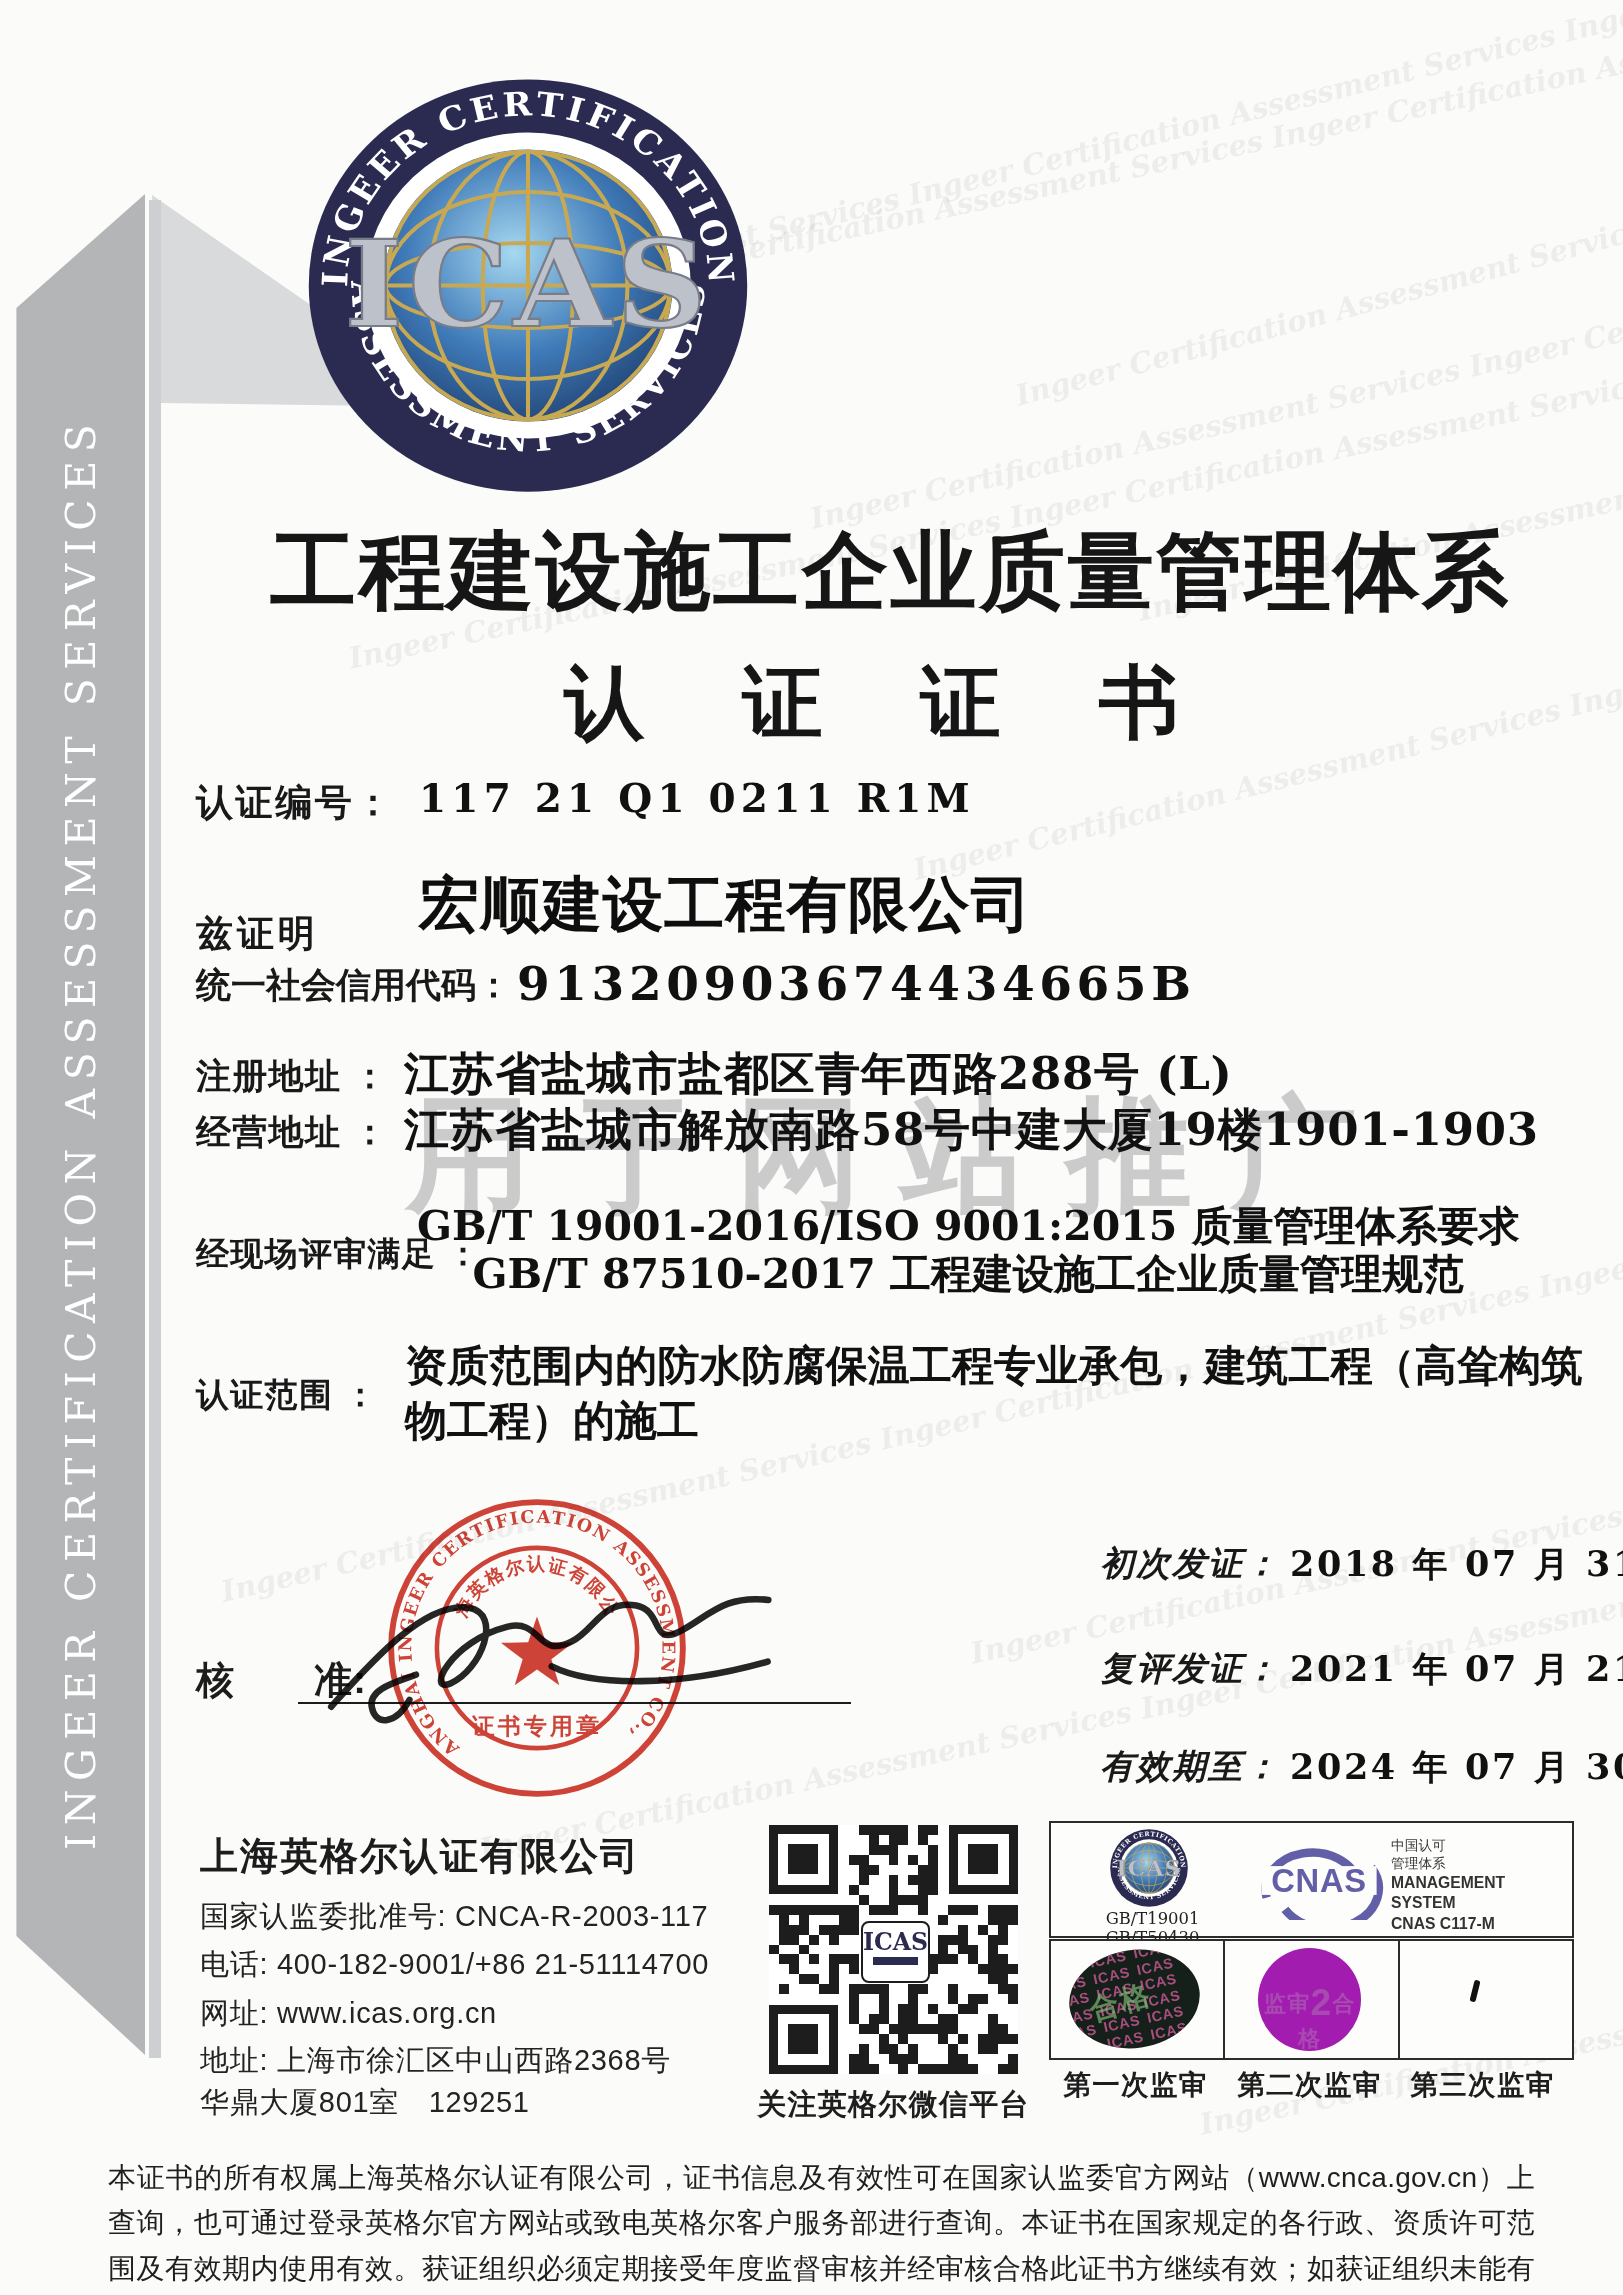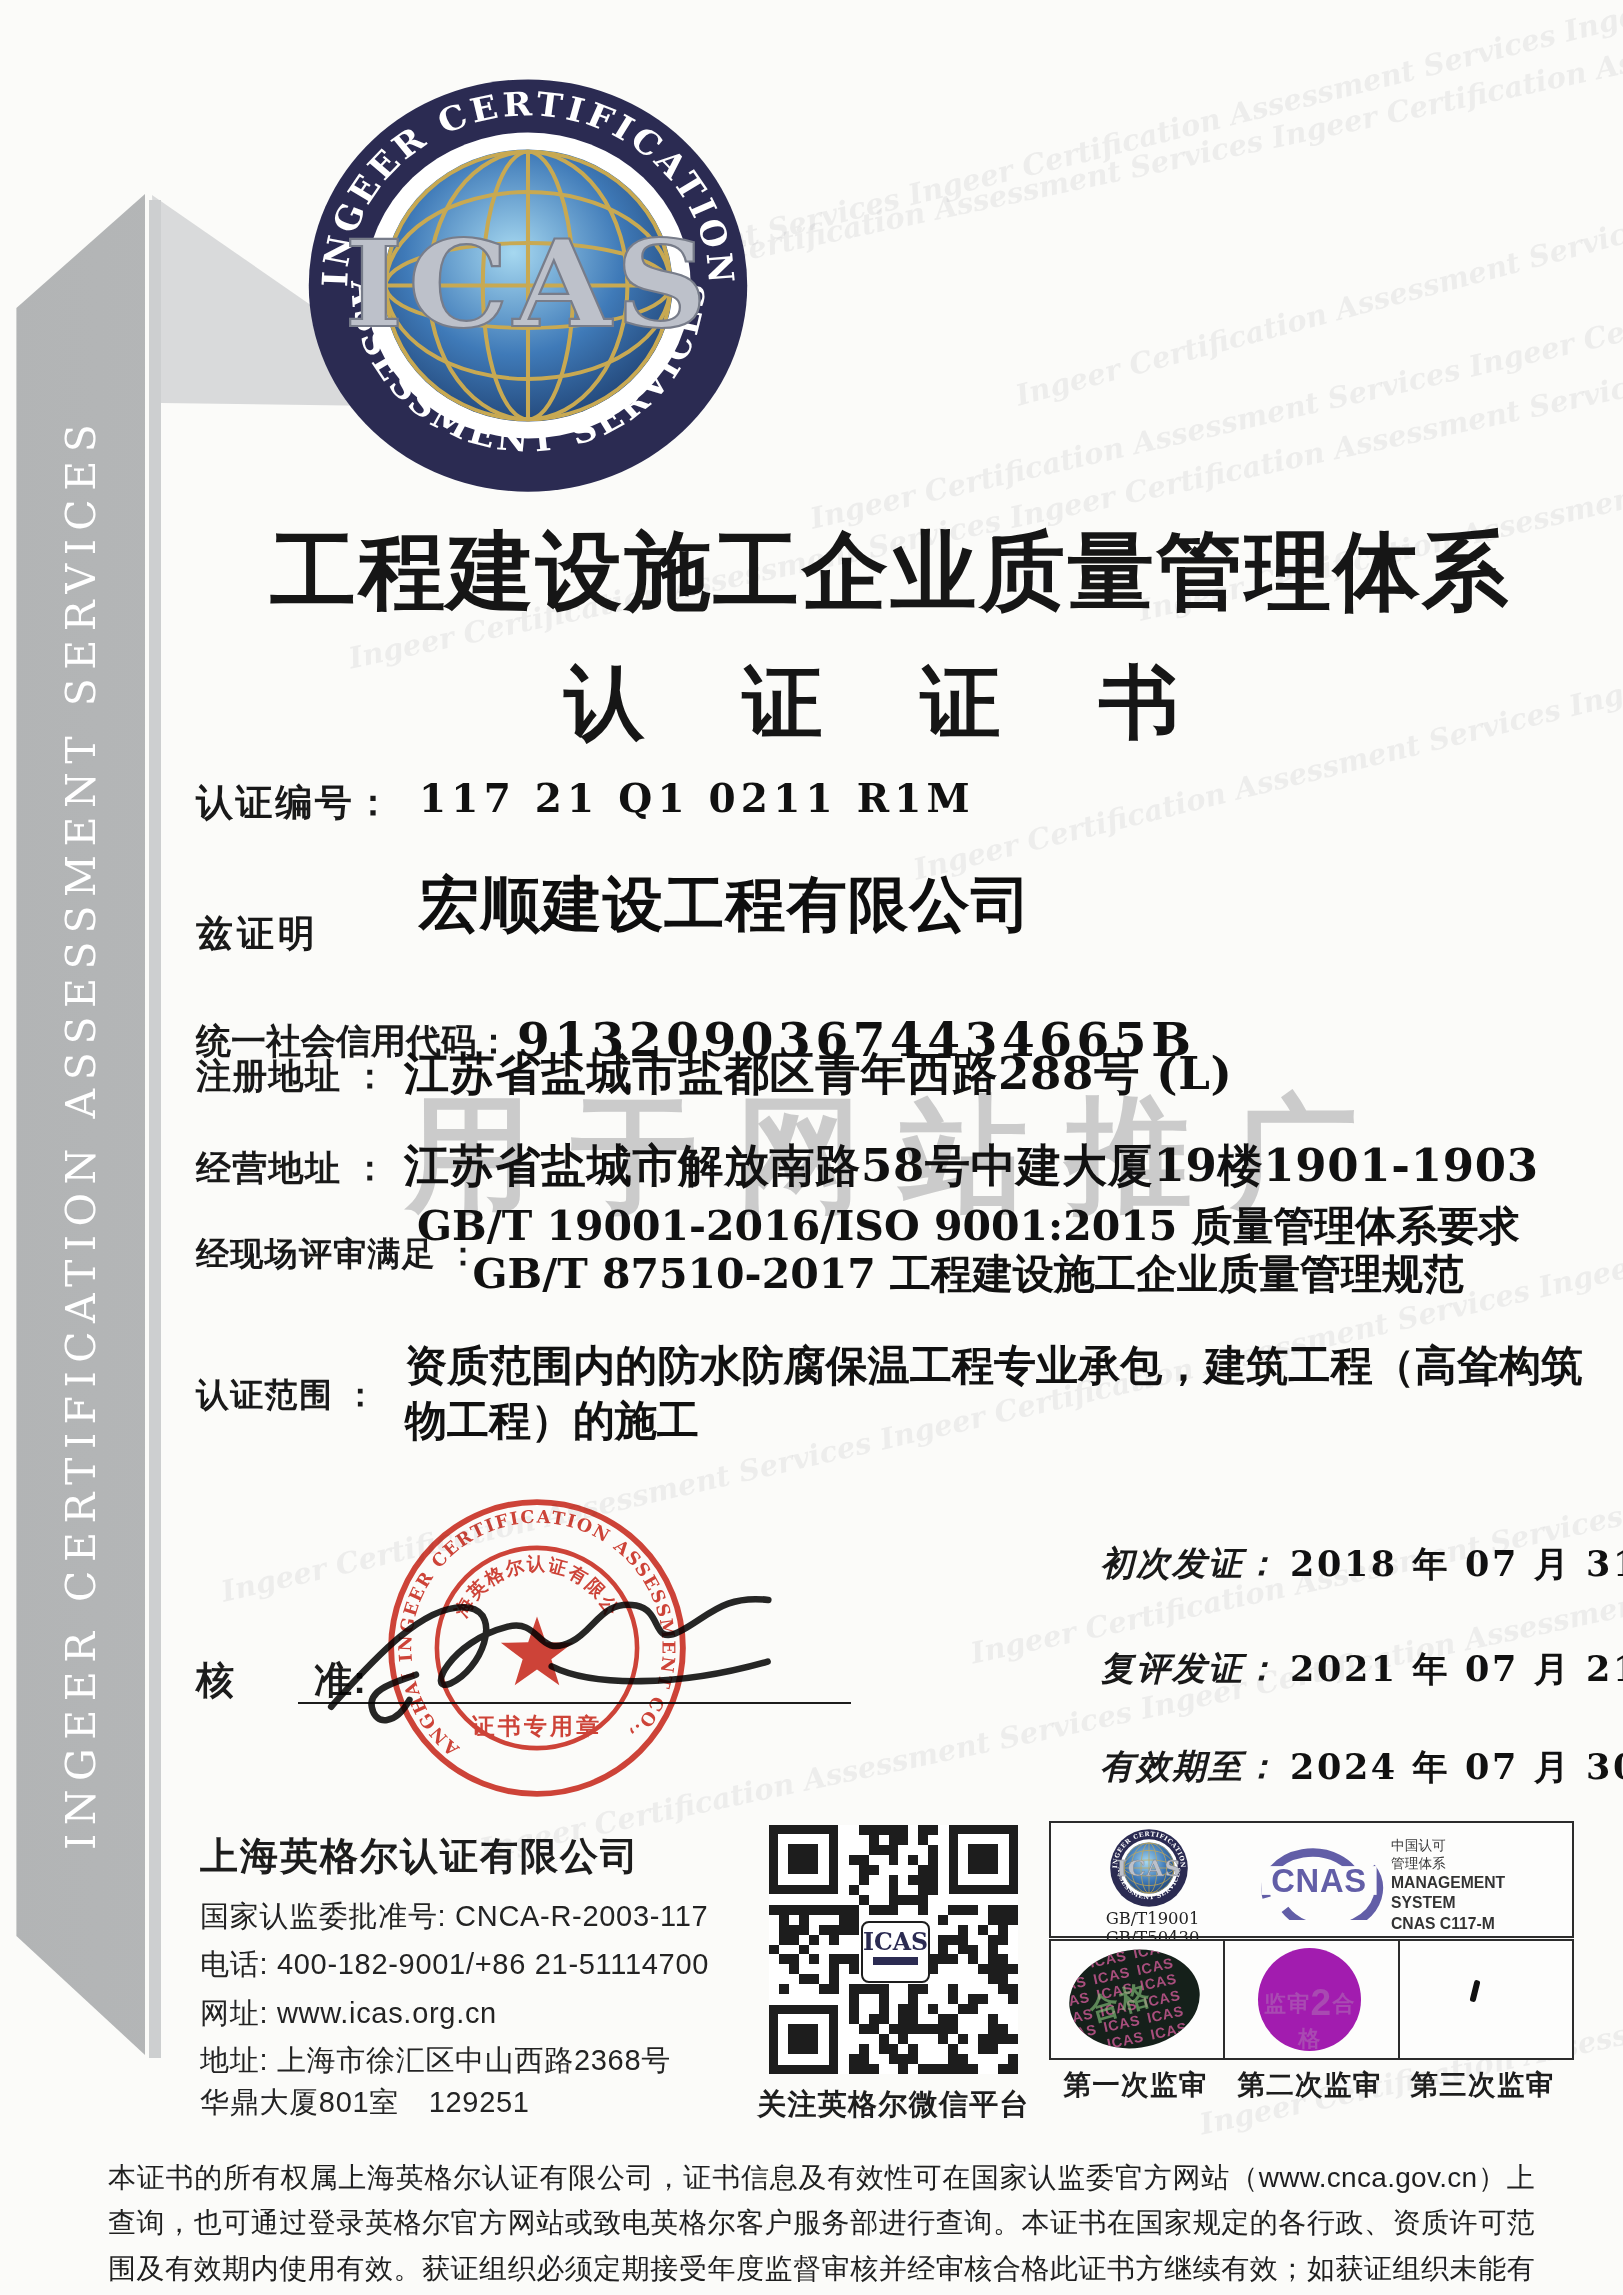--- a/index.html
+++ b/index.html
@@ -59,25 +59,25 @@
   }
   
   .lbl{font-family:"Liberation Sans", sans-serif; font-weight:700; color:#191919;}
   .val{font-family:"DejaVu Serif", serif; font-weight:700; color:#111;}
   .row{position:absolute; white-space:nowrap;}
   .r-certno   {left:196px; top:778px;} .r-certno .lbl{font-size:37px; letter-spacing:2.6px;}
   .r-certno .val{position:absolute; left:223px; top:-2.6px; font-size:39px; font-weight:600; letter-spacing:5.2px;}
   .r-certify  {left:196px; top:909px;} .r-certify .lbl{font-size:37px; letter-spacing:3.9px;}
   .company-name{position:absolute; left:419px; top:865px; font-size:60px; font-weight:800;
     font-family:"DejaVu Serif", serif; letter-spacing:1.3px; color:#0e0e0e; white-space:nowrap;}
-  .r-credit   {left:196px; top:1018px;} .r-credit .lbl{font-size:35px;}
+  .r-credit   {left:196px; top:962px;} .r-credit .lbl{font-size:35px;}
   .r-credit .val{position:absolute; left:321px; top:-6.5px; font-size:47px; font-weight:700; letter-spacing:4.6px;}
   .r-reg      {left:196px; top:1053px;} .r-reg .lbl{font-size:35px; letter-spacing:1.3px;text-align:center;}
   .r-reg .val {position:absolute; left:208px; top:-9.2px; font-size:45px; letter-spacing:0.7px;}
-  .r-biz      {left:196px; top:1109px;margin-top:36px;} .r-biz .lbl{font-size:35px; letter-spacing:1.3px;}
+  .r-biz      {left:196px; top:1109px;} .r-biz .lbl{font-size:35px; letter-spacing:1.3px;}
   .r-biz .val {position:absolute; left:208px; top:-9.2px; font-size:45px; letter-spacing:0.7px;}
   .r-std      {left:196px; top:1232px;} .r-std .lbl{font-size:33px; letter-spacing:1.3px;}
   .std-lines  {position:absolute; left:221px; top:-30px; font-size:41px; line-height:1.18;text-align:center;}
   .r-scope    {left:196px; top:1373px;} .r-scope .lbl{font-size:33px; letter-spacing:1.3px;}
   .scope-text {position:absolute; left:209px; top:-34px; width:1178px; font-size:42px;
     line-height:1.3; white-space:normal; text-align:justify;}
   
   .date-row{position:absolute; white-space:nowrap;}
   .date-row .lbl{font-size:34px; letter-spacing:2px;font-style:italic;}
   .date-row .val{position:absolute; left:190px; top:0px; font-size:35px; font-weight:600; letter-spacing:2.6px;}

